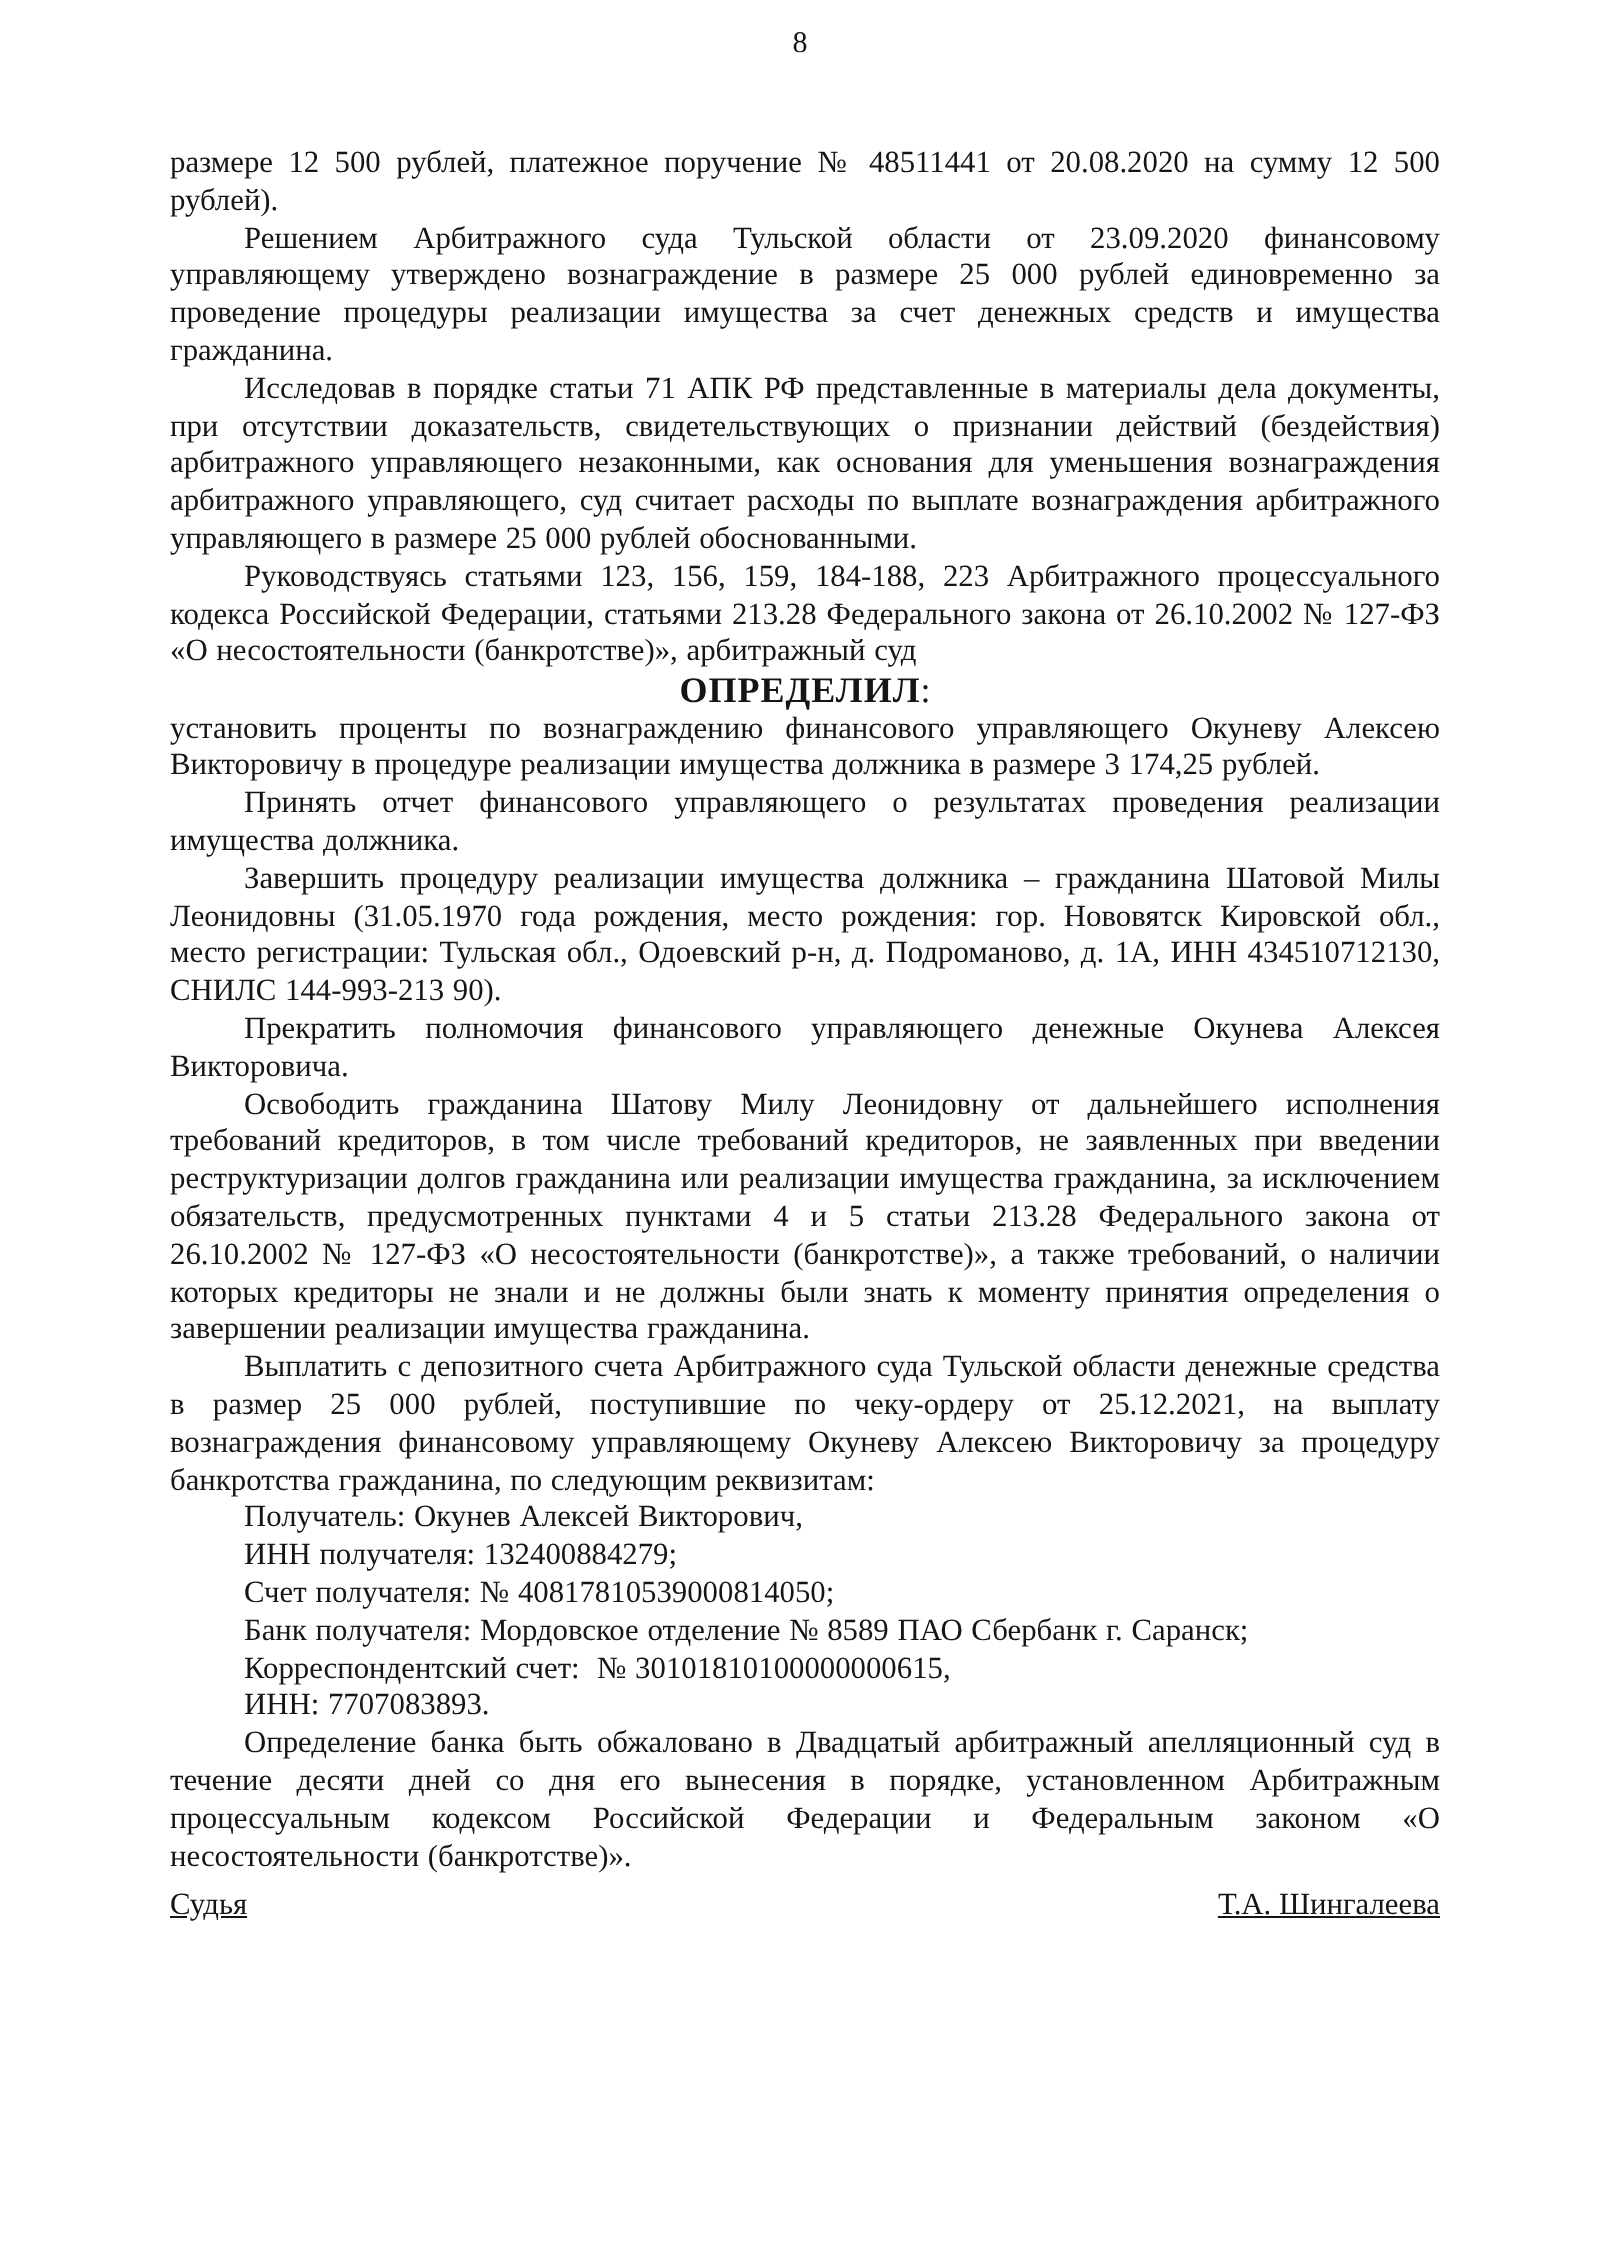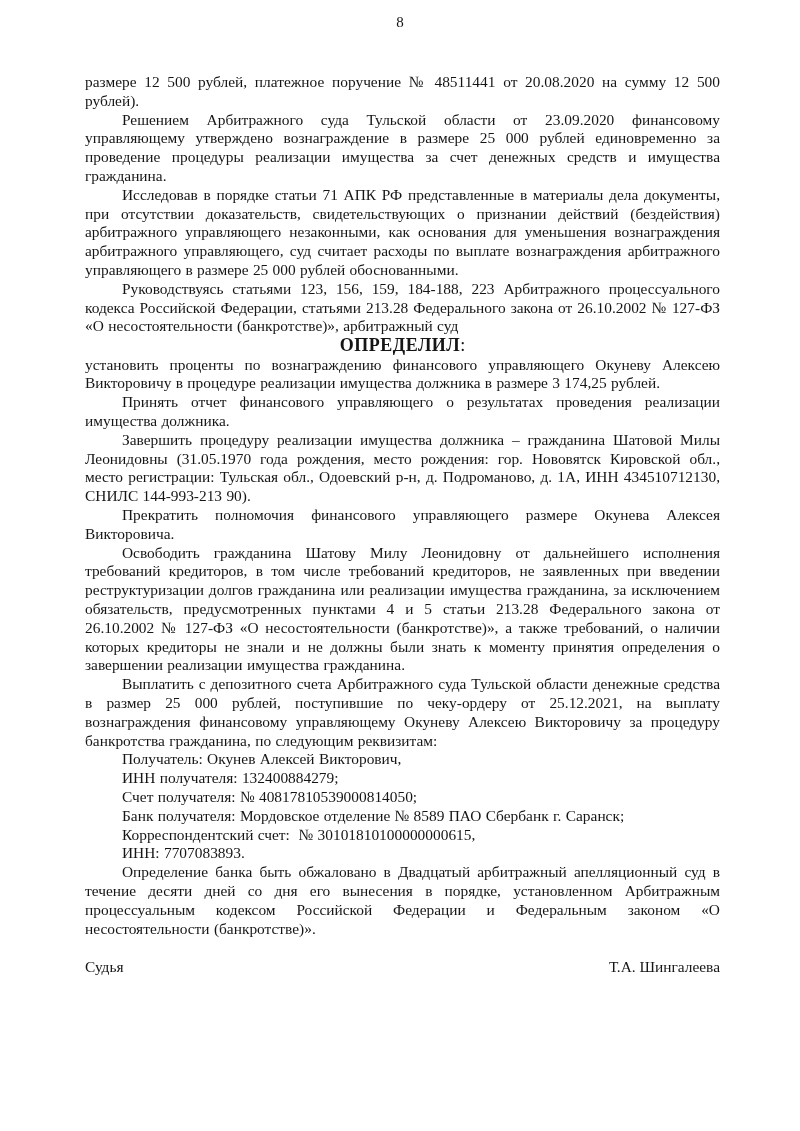--- a/index.html
+++ b/index.html
@@ -36,23 +36,24 @@
     font-size: 18px;
     line-height: 19.5px;
     font-weight: bold;
     letter-spacing: 0.5px;
   }
   .heading .colon { font-weight: normal; letter-spacing: 0; }
   .req { white-space: pre-wrap; text-align: left; }
   .signature-row {
     display: flex;
     justify-content: space-between;
-    margin: 20px 80px 0 85px;
+    margin: 6px 80px 0 85px;
     font-size: 15.4px;
     line-height: 18.8px;
+    text-decoration: underline;
   }
 </style>
 </head>
 <body>
 
 <div class="page">
 
   <div class="page-number">8</div>
 
   <div class="content">
@@ -60,21 +61,21 @@
     <p class="just">размере 12 500 рублей, платежное поручение № 48511441 от 20.08.2020 на сумму 12 500 рублей).</p>
     <p class="just ind">Решением Арбитражного суда Тульской области от 23.09.2020 финансовому управляющему утверждено вознаграждение в размере 25 000 рублей единовременно за проведение процедуры реализации имущества за счет денежных средств и имущества гражданина.</p>
     <p class="just ind">Исследовав в порядке статьи 71 АПК РФ представленные в материалы дела документы, при отсутствии доказательств, свидетельствующих о признании действий (бездействия) арбитражного управляющего незаконными, как основания для уменьшения вознаграждения арбитражного управляющего, суд считает расходы по выплате вознаграждения арбитражного управляющего в размере 25 000 рублей обоснованными.</p>
     <p class="just ind">Руководствуясь статьями 123, 156, 159, 184-188, 223 Арбитражного процессуального кодекса Российской Федерации, статьями 213.28 Федерального закона от 26.10.2002 № 127-ФЗ «О несостоятельности (банкротстве)», арбитражный суд</p>
 
     <h2 class="heading"><span>ОПРЕДЕЛИЛ</span><span class="colon">:</span></h2>
 
     <p class="just">установить проценты по вознаграждению финансового управляющего Окуневу Алексею Викторовичу в процедуре реализации имущества должника в размере 3 174,25 рублей.</p>
     <p class="just ind">Принять отчет финансового управляющего о результатах проведения реализации имущества должника.</p>
     <p class="just ind">Завершить процедуру реализации имущества должника – гражданина Шатовой Милы Леонидовны (31.05.1970 года рождения, место рождения: гор. Нововятск Кировской обл., место регистрации: Тульская обл., Одоевский р-н, д. Подроманово, д. 1А, ИНН 434510712130, СНИЛС 144-993-213 90).</p>
-    <p class="just ind">Прекратить полномочия финансового управляющего размере Окунева Алексея Викторовича.</p>
+    <p class="just ind">Прекратить полномочия финансового управляющего денежные Окунева Алексея Викторовича.</p>
     <p class="just ind">Освободить гражданина Шатову Милу Леонидовну от дальнейшего исполнения требований кредиторов, в том числе требований кредиторов, не заявленных при введении реструктуризации долгов гражданина или реализации имущества гражданина, за исключением обязательств, предусмотренных пунктами 4 и 5 статьи 213.28 Федерального закона от 26.10.2002 № 127-ФЗ «О несостоятельности (банкротстве)», а также требований, о наличии которых кредиторы не знали и не должны были знать к моменту принятия определения о завершении реализации имущества гражданина.</p>
     <p class="just ind">Выплатить с депозитного счета Арбитражного суда Тульской области денежные средства в размер 25 000 рублей, поступившие по чеку-ордеру от 25.12.2021, на выплату вознаграждения финансовому управляющему Окуневу Алексею Викторовичу за процедуру банкротства гражданина, по следующим реквизитам:</p>
 
     <div>
       <p class="ind req">Получатель: Окунев Алексей Викторович,</p>
       <p class="ind req">ИНН получателя: 132400884279;</p>
       <p class="ind req">Счет получателя: № 40817810539000814050;</p>
       <p class="ind req">Банк получателя: Мордовское отделение № 8589 ПАО Сбербанк г. Саранск;</p>
       <p class="ind req">Корреспондентский счет:  № 30101810100000000615,</p>
       <p class="ind req">ИНН: 7707083893.</p>

